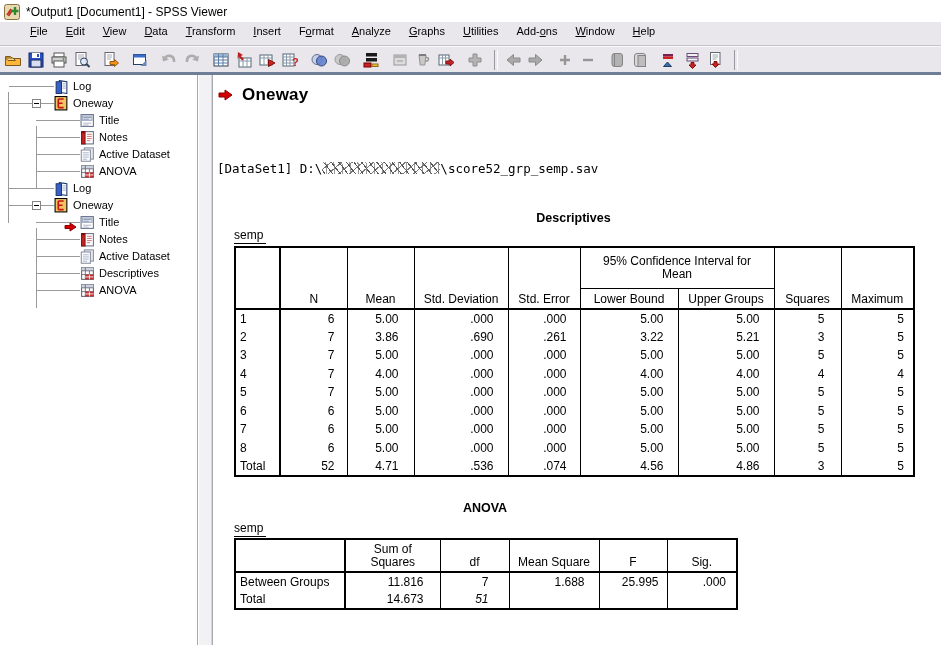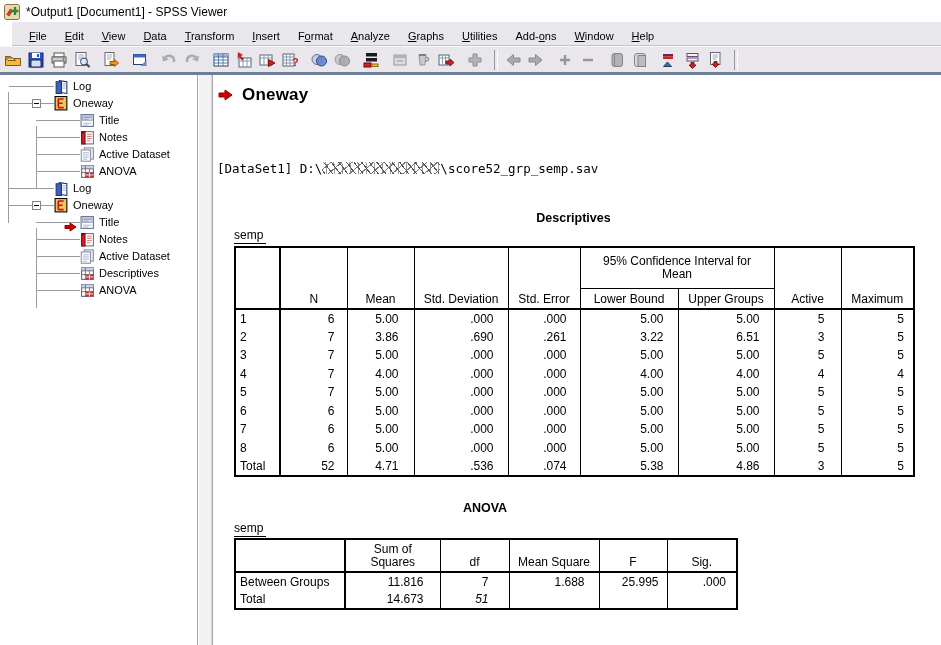--- a/index.html
+++ b/index.html
@@ -4,21 +4,21 @@
 <style>
   html,body{margin:0;padding:0;background:#fff;}
   .app{position:relative;width:941px;height:645px;background:#fff;overflow:hidden;
        font-family:"Liberation Sans",sans-serif;color:#000;}
   
   .titlebar{height:22px;background:#fff;display:flex;align-items:center;}
   .app-icon{width:16px;height:16px;margin:2px 6px 0 4px;flex:0 0 auto;}
   .win-title{font-size:12px;color:#000;padding-top:2px;}
   
   .menubar{height:23px;background:#e9e7eb;border-bottom:1px solid #c6c4ca;
-           display:flex;align-items:flex-end;padding-left:8px;margin-left:12px;}
+           display:flex;align-items:flex-start;padding-left:21px;}
   .menu-item{font-size:11px;padding:3px 9px;cursor:default;}
   .menu-item u{text-decoration:underline;}
   
   .toolbar{height:25px;background:#e9e7eb;border-top:1px solid #f8f8f8;
            border-bottom:3px solid #6e7e96;display:flex;align-items:center;padding-left:3px;}
   .tb-group{display:flex;gap:3px;margin-right:9px;align-items:center;}
   .tbtn{width:20px;height:20px;display:inline-flex;align-items:center;justify-content:center;}
   .tbtn svg{width:18px;height:18px;}
   .tb-sep{width:2px;height:20px;border-left:1px solid #9a98a0;border-right:1px solid #fcfcfc;margin:0 5px 0 0;}
   
@@ -476,21 +476,21 @@
             <col style="width: 73px;">
           </colgroup>
           <thead>
             <tr class="r1">
               <th class="blank" rowspan="2"></th>
               <th rowspan="2">N</th>
               <th rowspan="2">Mean</th>
               <th rowspan="2">Std. Deviation</th>
               <th rowspan="2">Std. Error</th>
               <th class="ci" colspan="2">95% Confidence Interval for Mean</th>
-              <th rowspan="2">Active</th>
+              <th rowspan="2">Squares</th>
               <th rowspan="2">Maximum</th>
             </tr>
             <tr class="r2">
               <th>Lower Bound</th>
               <th>Upper Groups</th>
             </tr>
           </thead>
           <tbody>
             <tr>
               <th>1</th>
@@ -503,21 +503,21 @@
               <td style="padding-right: 16px;">5</td>
               <td style="padding-right: 9px;">5</td>
             </tr>
             <tr>
               <th>2</th>
               <td style="padding-right: 12px;">7</td>
               <td style="padding-right: 15px;">3.86</td>
               <td style="padding-right: 14px;">.690</td>
               <td style="padding-right: 13px;">.261</td>
               <td style="padding-right: 14px;">3.22</td>
-              <td style="padding-right: 14px;">6.51</td>
+              <td style="padding-right: 14px;">5.21</td>
               <td style="padding-right: 16px;">3</td>
               <td style="padding-right: 9px;">5</td>
             </tr>
             <tr>
               <th>3</th>
               <td style="padding-right: 12px;">7</td>
               <td style="padding-right: 15px;">5.00</td>
               <td style="padding-right: 14px;">.000</td>
               <td style="padding-right: 13px;">.000</td>
               <td style="padding-right: 14px;">5.00</td>
@@ -579,21 +579,21 @@
               <td style="padding-right: 14px;">5.00</td>
               <td style="padding-right: 16px;">5</td>
               <td style="padding-right: 9px;">5</td>
             </tr>
             <tr>
               <th>Total</th>
               <td style="padding-right: 12px;">52</td>
               <td style="padding-right: 15px;">4.71</td>
               <td style="padding-right: 14px;">.536</td>
               <td style="padding-right: 13px;">.074</td>
-              <td style="padding-right: 14px;">5.38</td>
+              <td style="padding-right: 14px;">4.56</td>
               <td style="padding-right: 14px;">4.86</td>
               <td style="padding-right: 16px;">3</td>
               <td style="padding-right: 9px;">5</td>
             </tr>
           </tbody>
         </table>
 
       <div class="t-title anova-title">ANOVA</div>
       <div class="t-caption anova-caption">semp</div>
       <table class="spss-table anova" id="anova-table">

